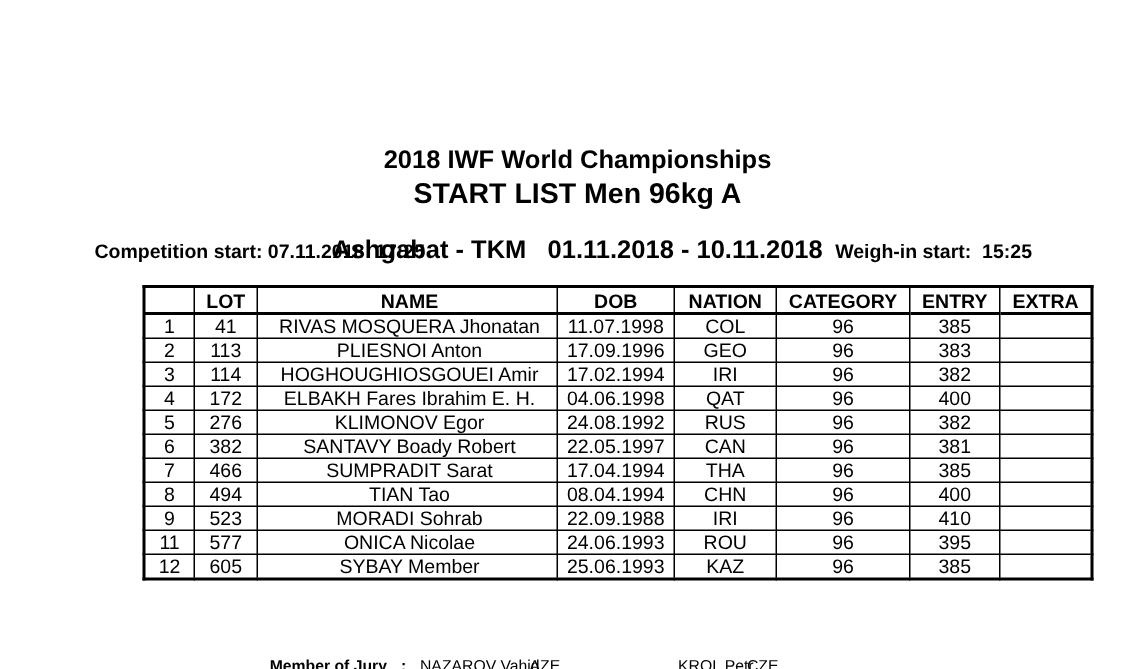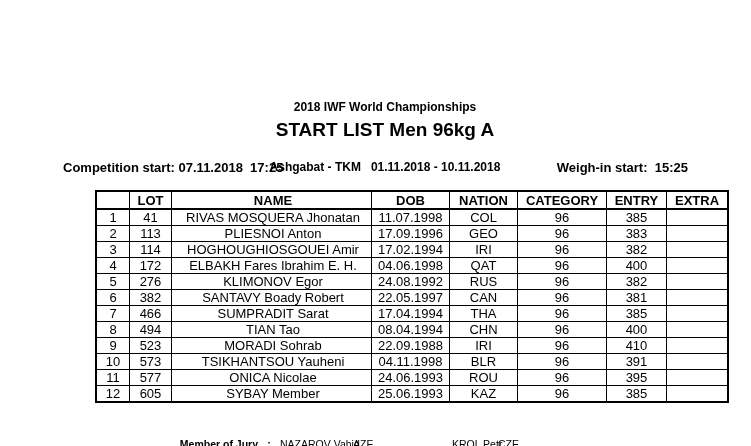--- a/index.html
+++ b/index.html
@@ -18,21 +18,21 @@
   .center-block {
     position: absolute;
     left: 20px;
     width: 730px;
     text-align: center;
     font-weight: bold;
     white-space: pre;
   }
   .doc-title {
     top: 57px;
-    font-size: 12px;
+    font-size: 17px;
     line-height: 20px;
   }
   .doc-subtitle {
     top: 120px;
     font-size: 19px;
     line-height: 19px;
   }
   .info-left {
     position: absolute;
     left: 63px;
@@ -211,30 +211,20 @@
         <td class="col-no">9</td>
         <td class="col-lot">523</td>
         <td class="col-name">MORADI Sohrab</td>
         <td class="col-dob">22.09.1988</td>
         <td class="col-nation">IRI</td>
         <td class="col-category">96</td>
         <td class="col-entry">410</td>
         <td class="col-extra"></td>
       </tr>
       <tr>
-        <td class="col-no">10</td>
-        <td class="col-lot">573</td>
-        <td class="col-name">TSIKHANTSOU Yauheni</td>
-        <td class="col-dob">04.11.1998</td>
-        <td class="col-nation">BLR</td>
-        <td class="col-category">96</td>
-        <td class="col-entry">391</td>
-        <td class="col-extra"></td>
-      </tr>
-      <tr>
         <td class="col-no">11</td>
         <td class="col-lot">577</td>
         <td class="col-name">ONICA Nicolae</td>
         <td class="col-dob">24.06.1993</td>
         <td class="col-nation">ROU</td>
         <td class="col-category">96</td>
         <td class="col-entry">395</td>
         <td class="col-extra"></td>
       </tr>
       <tr>

